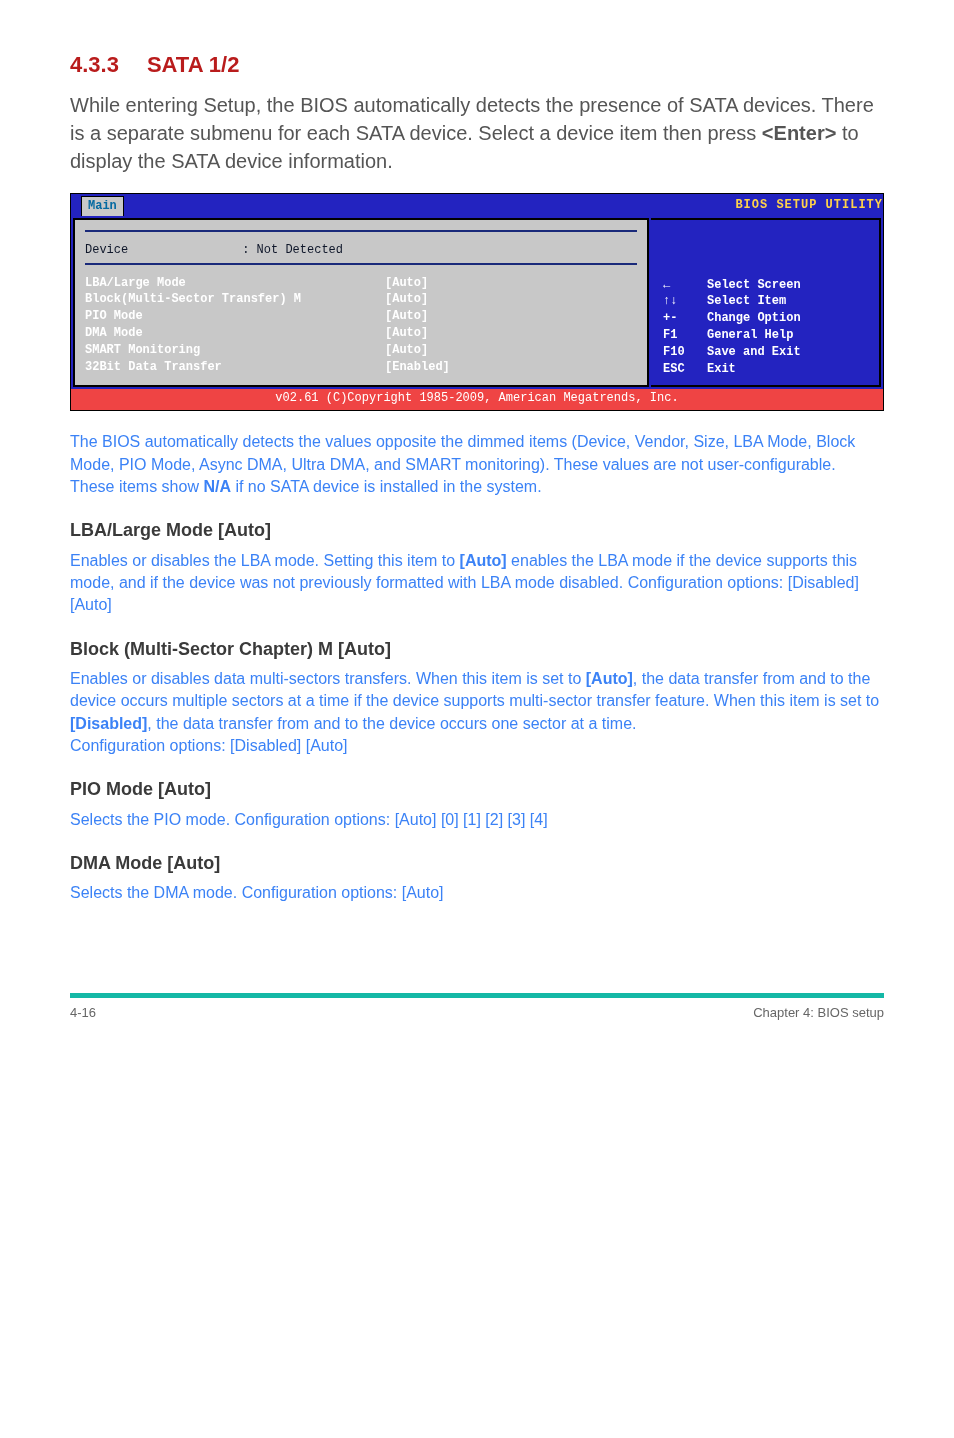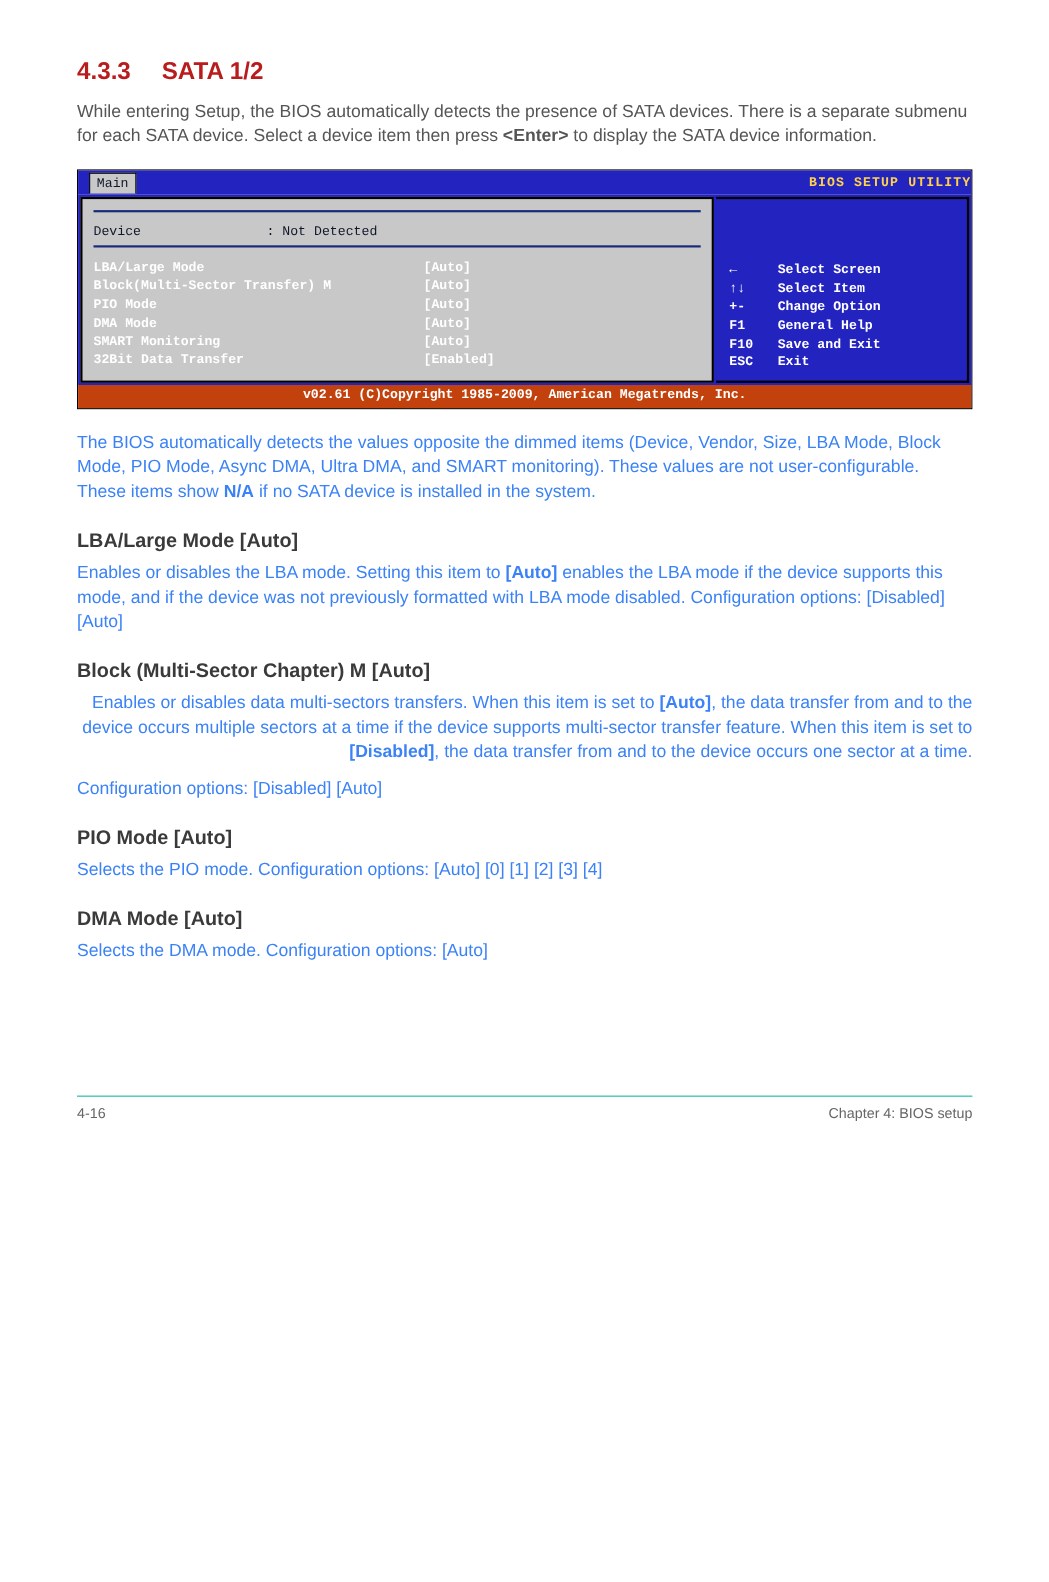--- a/index.html
+++ b/index.html
@@ -12,21 +12,21 @@
     line-height: 1.4;
   }
   .section-title {
     font-weight: bold;
     font-size: 22px;
     color: #b91c1c;
     margin-bottom: 10px;
   }
   .section-num { display:inline-block; margin-right: 28px; }
   .intro {
-    font-size: 16px;
+    font-size: 20px;
     color: #555;
     margin-bottom: 18px;
   }
   .intro b { font-weight: bold; }
   .bios-box {
     border: 1px solid #000;
     margin-bottom: 20px;
     font-family: "Courier New", monospace;
     font-size: 12px;
   }
@@ -37,22 +37,22 @@
     align-items: center;
     height: 22px;
   }
   .bios-header-wrap { position: relative; width:100%; height:22px; }
   .bios-header-center {
     position:absolute; left:0; right:0; text-align:right; color:#ffd24a; font-weight:bold; letter-spacing:1px; top:3px;
   }
   .bios-tab {
     position:absolute; left:10px; top:2px;
     background: #c8c8c8;
-    color: #0f172a;
-    font-weight: normal;
+    color: #0369a1;
+    font-weight: bold;
     padding: 1px 6px;
     border:1px solid #000;
     border-bottom:none;
   }
   .bios-body {
     display: flex;
     background: #2323c0;
   }
   .bios-left {
     flex: 1;
@@ -89,39 +89,39 @@
   .dimmed-row .lbl { display:inline-block; width:150px; }
   .cfg-rows { color:#fff; }
   .cfg-rows .lbl { display:inline-block; width:300px; color:#fff; }
   .cfg-rows .val { color:#fff; }
   .cfg-line { color:#fff; font-weight:bold; }
   .cfg-line .val { font-weight:bold; }
   .help-block { position:absolute; bottom:8px; left:12px; right:10px; color:#fff; font-weight:bold; }
   .help-line { display:flex; }
   .help-key { width:44px; }
   .bios-footer {
-    background:#c2410c; color:#fff; text-align:center;
-    font-family:"Courier New",monospace; font-size:12px; font-weight:bold;
+    background:#ef4444; color:#fff; text-align:center;
+    font-family:"Courier New",monospace; font-size:12px; font-weight:normal;
     padding:1px 0 3px 0;
   }
   .para {
     font-size: 16px;
     color: #3b82f6;
     margin: 18px 0;
   }
   .para b { font-weight: bold; }
   .sub-heading {
     font-weight: bold;
     font-size: 18px;
     color: #3a3a3a;
     margin: 20px 0 6px 0;
   }
   .footer-line {
-    border-top: 1px solid #14b8a6;
-    margin-top: 120px;
+    border-top: 5px solid #14b8a6;
+    margin-top: 88px;
     padding-top: 6px;
     display:flex;
     justify-content: space-between;
     font-size: 13px;
     color: #666;
   }
 </style>
 </head>
 <body>
 
@@ -205,21 +205,21 @@
 <p class="para">
   <span>The BIOS automatically detects the values opposite the dimmed items (Device, Vendor, Size, LBA Mode, Block Mode, PIO Mode, Async DMA, Ultra DMA, and SMART monitoring). These values are not user-configurable. These items show </span><b>N/A</b><span> if no SATA device is installed in the system.</span>
 </p>
 
 <div class="sub-heading">LBA/Large Mode [Auto]</div>
 <p class="para" style="margin-top:4px;">
   <span>Enables or disables the LBA mode. Setting this item to </span><b>[Auto]</b><span> enables the LBA mode if the device supports this mode, and if the device was not previously formatted with LBA mode disabled. Configuration options: [Disabled] [Auto]</span>
 </p>
 
 <div class="sub-heading">Block (Multi-Sector Chapter) M [Auto]</div>
-<p class="para" style="margin-top:4px; margin-bottom:11px;text-align:right;">
+<p class="para" style="margin-top:4px; margin-bottom:0;">
   <span>Enables or disables data multi-sectors transfers. When this item is set to </span><b>[Auto]</b><span>, the data transfer from and to the device occurs multiple sectors at a time if the device supports multi-sector transfer feature. When this item is set to </span><b>[Disabled]</b><span>, the data transfer from and to the device occurs one sector at a time.</span>
 </p>
 <p class="para" style="margin-top:0;">Configuration options: [Disabled] [Auto]</p>
 
 <div class="sub-heading">PIO Mode [Auto]</div>
 <p class="para" style="margin-top:4px;">Selects the PIO mode. Configuration options: [Auto] [0] [1] [2] [3] [4]</p>
 
 <div class="sub-heading">DMA Mode [Auto]</div>
 <p class="para" style="margin-top:4px;">Selects the DMA mode. Configuration options: [Auto]</p>
 

